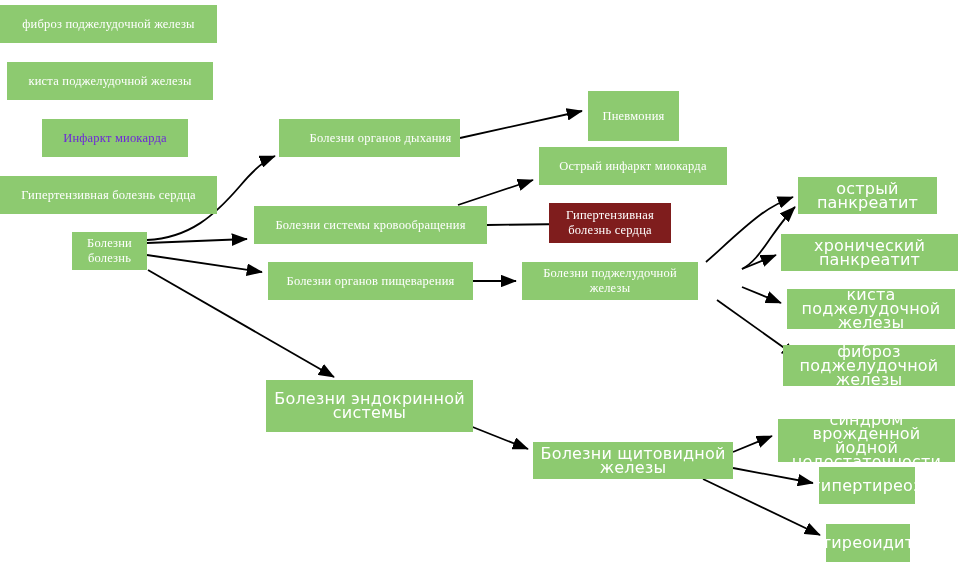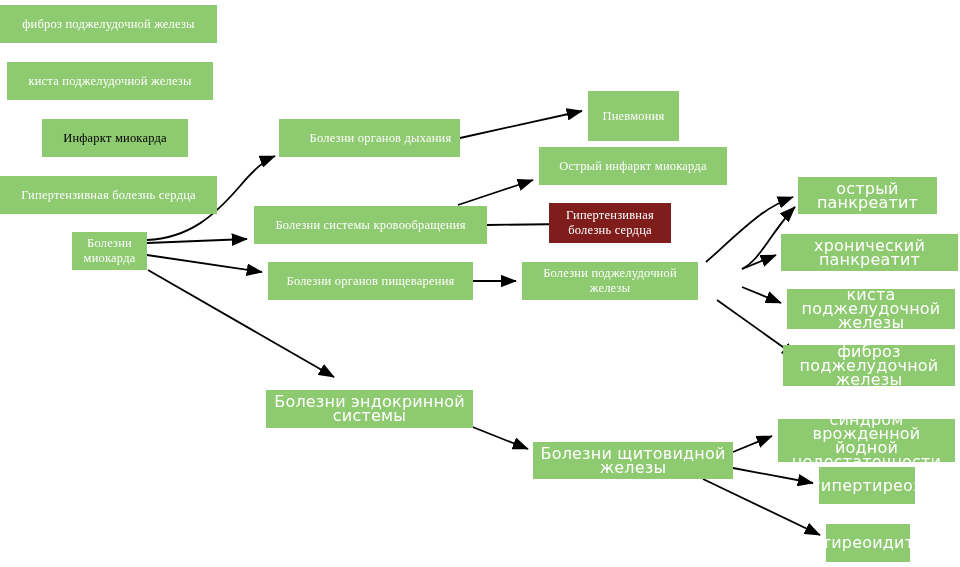--- a/index.html
+++ b/index.html
@@ -68,28 +68,28 @@
         <path d="M717,300 L797,357" fill="none" stroke="#000000" stroke-width="1.8" marker-end="url(#arrowhead)"></path>
         <path d="M450,418 L528,449" fill="none" stroke="#000000" stroke-width="1.8" marker-end="url(#arrowhead)"></path>
         <path d="M733,452 L772,436" fill="none" stroke="#000000" stroke-width="1.8" marker-end="url(#arrowhead)"></path>
         <path d="M733,468 L813,483" fill="none" stroke="#000000" stroke-width="1.8" marker-end="url(#arrowhead)"></path>
         <path d="M703,479 L820,535" fill="none" stroke="#000000" stroke-width="1.8" marker-end="url(#arrowhead)"></path>
       </g>
   </svg>
   <div id="nodes-layer">
       <div class="node serif" style="left: 0px; top: 5px; width: 217px; height: 38px; background: rgb(141, 202, 112); color: rgb(255, 255, 255);">фиброз поджелудочной железы</div>
       <div class="node serif" style="left: 7px; top: 62px; width: 206px; height: 38px; background: rgb(141, 202, 112); color: rgb(255, 255, 255);">киста поджелудочной железы</div>
-      <div class="node serif" style="left: 42px; top: 119px; width: 146px; height: 38px; background: rgb(141, 202, 112); color: #000000;">Инфаркт миокарда</div>
+      <div class="node serif" style="left: 42px; top: 119px; width: 146px; height: 38px; background: rgb(141, 202, 112); color: #6d28d9;">Инфаркт миокарда</div>
       <div class="node serif" style="left: 0px; top: 176px; width: 217px; height: 38px; background: rgb(141, 202, 112); color: rgb(255, 255, 255);">Гипертензивная болезнь сердца</div>
       <div class="node serif" style="left: 72px; top: 232px; width: 75px; height: 38px; background: rgb(141, 202, 112); color: rgb(255, 255, 255);">Болезни
-миокарда</div>
+болезнь</div>
       <div class="node serif" style="left: 279px; top: 119px; width: 181px; height: 38px; background: rgb(141, 202, 112); color: rgb(255, 255, 255); padding-left: 28px;">Болезни органов дыхания</div>
       <div class="node serif" style="left: 254px; top: 206px; width: 233px; height: 38px; background: rgb(141, 202, 112); color: rgb(255, 255, 255);">Болезни системы кровообращения</div>
       <div class="node serif" style="left: 268px; top: 262px; width: 205px; height: 38px; background: rgb(141, 202, 112); color: rgb(255, 255, 255);">Болезни органов пищеварения</div>
-      <div class="node sans" style="left: 266px; top: 380px; width: 207px; height: 38px; background: rgb(141, 202, 112); color: rgb(255, 255, 255); margin-top: 10px;">Болезни эндокринной системы</div>
+      <div class="node sans" style="left: 266px; top: 380px; width: 207px; height: 52px; background: rgb(141, 202, 112); color: rgb(255, 255, 255);">Болезни эндокринной системы</div>
       <div class="node serif" style="left: 588px; top: 91px; width: 91px; height: 50px; background: rgb(141, 202, 112); color: rgb(255, 255, 255);">Пневмония</div>
       <div class="node serif" style="left: 539px; top: 147px; width: 188px; height: 38px; background: rgb(141, 202, 112); color: rgb(255, 255, 255);">Острый инфаркт миокарда</div>
       <div class="node serif" style="left: 549px; top: 203px; width: 122px; height: 40px; background: #7f1d1d; color: rgb(255, 255, 255);">Гипертензивная
 болезнь сердца</div>
       <div class="node serif" style="left: 522px; top: 262px; width: 176px; height: 38px; background: rgb(141, 202, 112); color: rgb(255, 255, 255);">Болезни поджелудочной железы</div>
       <div class="node sans" style="left: 533px; top: 442px; width: 200px; height: 37px; background: rgb(141, 202, 112); color: rgb(255, 255, 255);">Болезни щитовидной железы</div>
       <div class="node sans" style="left: 798px; top: 177px; width: 139px; height: 37px; background: rgb(141, 202, 112); color: rgb(255, 255, 255);">острый панкреатит</div>
       <div class="node sans" style="left: 781px; top: 234px; width: 177px; height: 37px; background: rgb(141, 202, 112); color: rgb(255, 255, 255);">хронический панкреатит</div>
       <div class="node sans" style="left: 787px; top: 289px; width: 168px; height: 40px; background: rgb(141, 202, 112); color: rgb(255, 255, 255);">киста
 поджелудочной железы</div>

